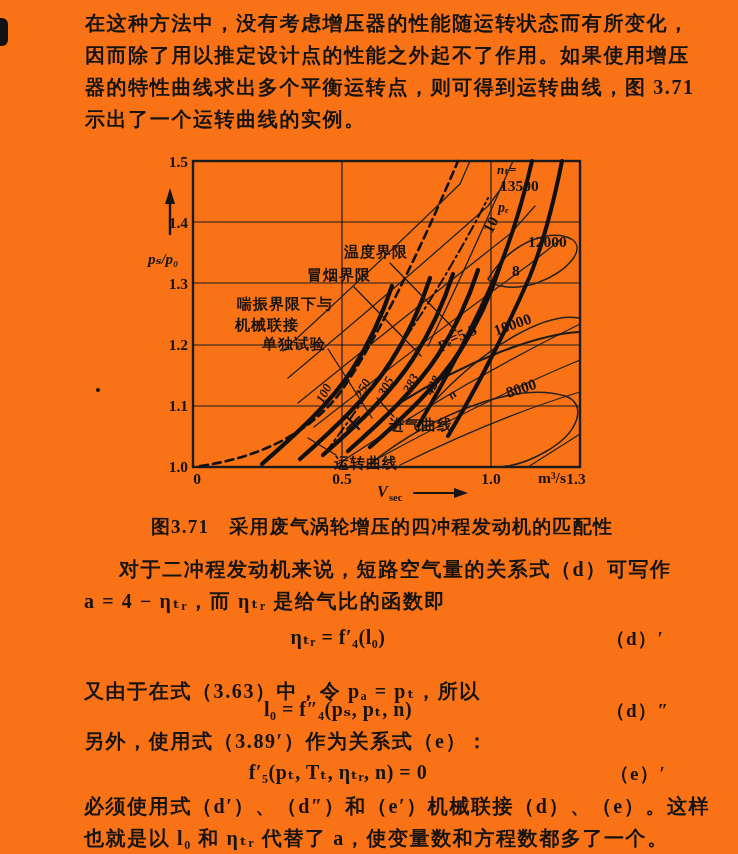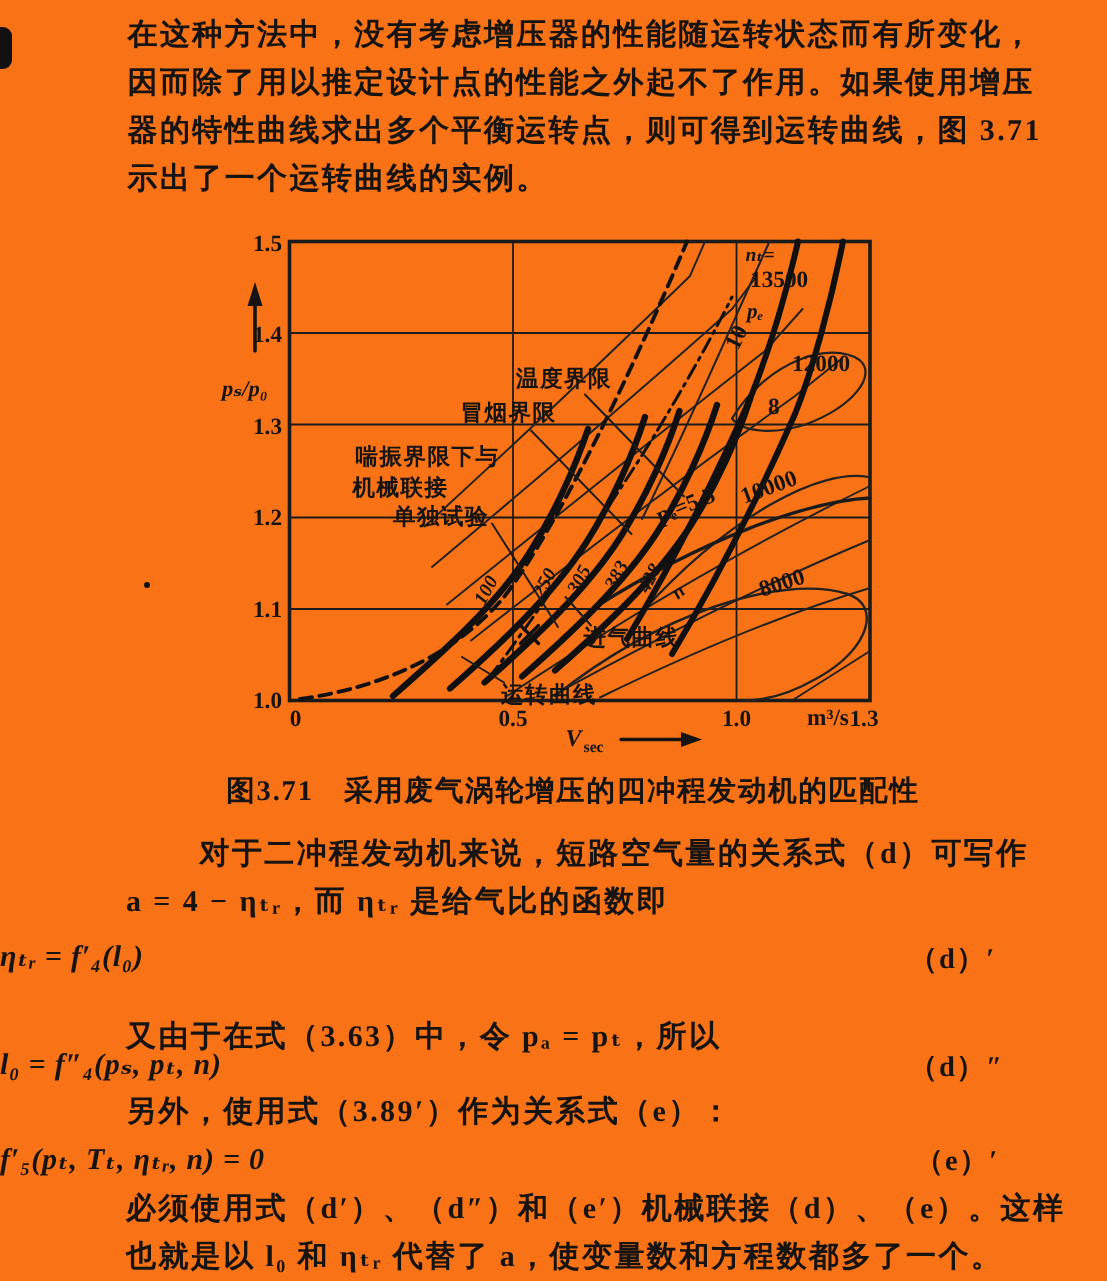--- a/index.html
+++ b/index.html
@@ -1,21 +1,21 @@
 <!DOCTYPE html>
 <html><head>
 <meta charset="utf-8">
 <style>
   html,body{margin:0;padding:0;background:#e9e7e2;}
   .page{position:relative;width:738px;height:854px;background:#f97316;overflow:hidden;
         font-family:"Liberation Serif","DejaVu Serif",serif;color:#151412;}
   .cjk-line{position:absolute;font-size:20px;font-weight:bold;letter-spacing:1.6px;
             white-space:nowrap;line-height:22px;}
-  .eq-row{position:absolute;width:676px;text-align:left;font-size:20px;font-weight:bold;
-          font-style:italic;letter-spacing:0.5px;white-space:nowrap;}
+  .eq-row{position:absolute;width:676px;text-align:center;font-size:20px;font-weight:bold;
+          letter-spacing:0.5px;white-space:nowrap;}
   .eq-tag{position:absolute;font-size:19px;font-weight:bold;letter-spacing:1px;white-space:nowrap;}
   .caption{position:absolute;width:738px;text-align:center;font-size:19px;font-weight:bold;
            letter-spacing:1.2px;}
   .smudge{position:absolute;background:#111;}
   svg text{font-family:"Liberation Serif","DejaVu Serif",serif;fill:#151412;}
   .t-cjk{font-size:15px;font-weight:bold;letter-spacing:1px;}
   .t-num{font-size:15.5px;font-weight:bold;}
   .t-small{font-size:13px;font-weight:bold;font-style:italic;}
 </style>
 </head>
@@ -147,21 +147,21 @@
       <text class="t-cjk" x="179" y="184">机械联接</text>
       <text class="t-cjk" x="206" y="203">单独试验</text>
       <text class="t-cjk" x="278" y="322">运转曲线</text>
       <text class="t-cjk" x="333" y="284">进气曲线</text>
     </g>
   </svg>
 
   <div class="caption" style="top:514px;padding-left:13px;">图3.71　采用废气涡轮增压的四冲程发动机的匹配性</div>
 
   <div>
-    <div class="cjk-line" style="left:133px;top:558px;">对于二冲程发动机来说，短路空气量的关系式（d）可写作</div>
+    <div class="cjk-line" style="left:119px;top:558px;">对于二冲程发动机来说，短路空气量的关系式（d）可写作</div>
     <div class="cjk-line" style="left:84px;top:590px;">a = 4 − ηₜᵣ，而 ηₜᵣ 是给气比的函数即</div>
 
     <div class="eq-row" style="top:625px;">ηₜᵣ = f′₄(l₀)</div>
     <div class="eq-tag" style="left:606px;top:626px;">（d）′</div>
 
     <div class="cjk-line" style="left:84px;top:680px;">又由于在式（3.63）中，令 pₐ = pₜ，所以</div>
 
     <div class="eq-row" style="top:697px;">l₀ = f″₄(pₛ, pₜ, n)</div>
     <div class="eq-tag" style="left:606px;top:698px;">（d）″</div>
 

